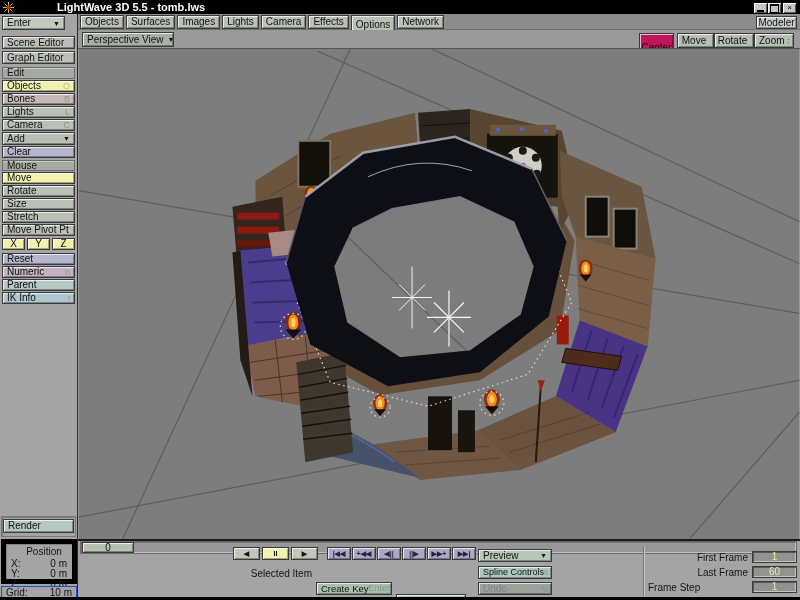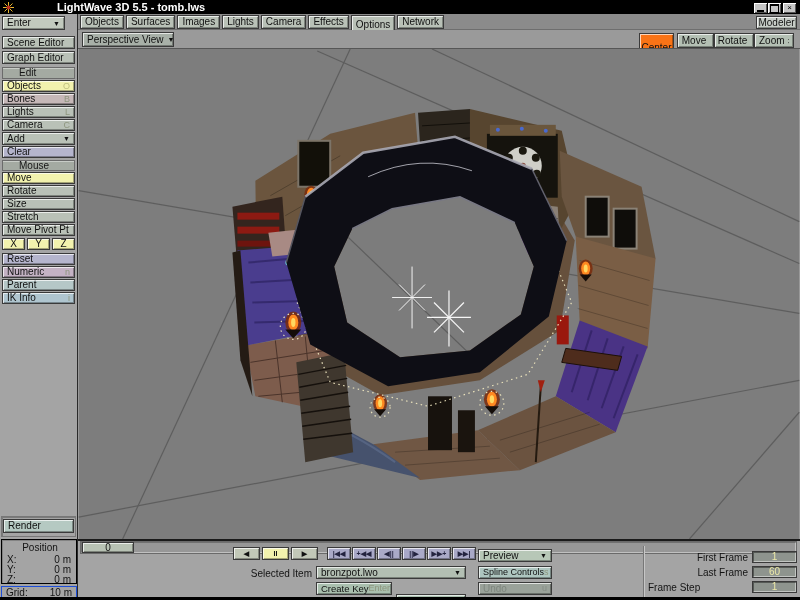--- a/index.html
+++ b/index.html
@@ -18,21 +18,21 @@
   .lav{background:#b5b5cd;}
   .seek{background:#a9a9c7;color:#23233f;}
   .mauve{background:#c6b8b8;}
   .numericc{background:#c4b2c4;}
   .parentc{background:#b5c7c7;}
   .ik{background:#afc5cf;}
   .keybtn{background:#a9bfae;font-size:9.5px;}
   .disabled{background:#9aa29a;color:#7e867e;}
   .hdr{position:absolute;box-sizing:border-box;font-size:10px;color:#161616;background:#a4aaa2;
        border:1px solid #6b6b6b;box-shadow:inset 0 1px 0 rgba(255,255,255,.4);
-       display:flex;align-items:center;padding:0 16px;line-height:1;}
+       display:flex;align-items:center;padding:0 4px;line-height:1;}
   .sc{font-size:9px;color:#8e967e;}
   .scy{font-size:9px;color:#c0c080;}
   .field{position:absolute;box-sizing:border-box;background:#8e948e;border:1px solid #3a3a3a;
        box-shadow:inset 1px 1px 0 rgba(0,0,0,.4), inset -1px -1px 0 rgba(255,255,255,.45);
        color:#ece9a8;font-size:10px;display:flex;align-items:center;justify-content:center;line-height:1;}
   .lbl{position:absolute;font-size:10px;color:#141414;line-height:1;white-space:nowrap;}
   .arrow{font-size:7px;margin-left:4px;}
   
   #titlebar{position:absolute;left:0;top:0;width:800px;height:14px;background:#000;}
   #title-text{position:absolute;left:14px;top:1px;color:#fff;font-size:11px;font-weight:bold;white-space:nowrap;padding-left:43px;}
@@ -97,21 +97,21 @@
   </div>
   <div class="btn center" style="left:756px;top:16px;width:41px;height:13px;background:#c8cec8">
       <span>Modeler</span>
     </div>
 
   <div class="abs" style="left:78px;top:30px;width:722px;height:18px;background:#9a9a9a"></div>
   <div class="btn between" style="left:82px;top:32px;width:92px;height:15px;background:#a8b0a8">
     <span>Perspective View</span>
       <span class="arrow">▼</span>
   </div>
-  <div class="btn center" style="left:639px;top:33px;width:35px;height:29px;background:#f97316">
+  <div class="btn center" style="left:639px;top:33px;width:35px;height:29px;background:#be185d">
       <span>Center</span>
     </div>
   <div class="btn center" style="left:677px;top:33px;width:37px;height:15px;background:#b4c0b4">
     <span>Move</span>
     <svg width="9" height="9" style="margin-left:3px">
         <path d="M4.5 0 L9 4.5 L4.5 9 L0 4.5 Z" fill="#222"></path>
         <line x1="4.5" y1="0" x2="4.5" y2="9" stroke="#b4c0b4"></line>
         <line x1="0" y1="4.5" x2="9" y2="4.5" stroke="#b4c0b4"></line>
       </svg>
   </div>
@@ -426,21 +426,21 @@
   <div class="btn between ik" style="left:2px;top:292px;width:73px;height:12px">
       <span>IK Info</span>
       <span class="sc">i</span>
     </div>
 
   <div class="abs" style="left:1px;top:516px;width:75px;height:21px;border:1px solid #777;box-shadow:inset 1px 1px 0 rgba(0,0,0,.25)"></div>
   <div class="btn teal" style="left:3px;top:519px;width:71px;height:14px">
       <span>Render</span>
     </div>
 
-  <div class="abs" style="left:1px;top:539px;width:76px;height:45px;border:1px solid #000000;box-shadow:inset 1px 1px 0 rgba(0,0,0,.2)">
+  <div class="abs" style="left:1px;top:539px;width:76px;height:45px;border:5px solid #000000;box-shadow:inset 1px 1px 0 rgba(0,0,0,.2)">
     <div class="lbl" style="left:0;top:3px;width:76px;text-align:center">Position</div>
     <div class="lbl" style="left:5px;top:15px">X:</div>
     <div class="lbl" style="right:5px;top:15px">0 m</div>
     <div class="lbl" style="left:5px;top:25px">Y:</div>
     <div class="lbl" style="right:5px;top:25px">0 m</div>
     <div class="lbl" style="left:5px;top:35px">Z:</div>
     <div class="lbl" style="right:5px;top:35px">0 m</div>
   </div>
   <div class="abs" style="left:1px;top:586px;width:76px;height:12px;border:1px solid #1d4ed8">
     <div class="lbl" style="left:4px;top:1px">Grid:</div>
@@ -476,24 +476,20 @@
       <span>||▶</span>
     </div>
   <div class="btn center glyph7 seek" style="left:427px;top:547px;width:24px;height:13px">
       <span>▶▶+</span>
     </div>
   <div class="btn center glyph7 seek" style="left:452px;top:547px;width:24px;height:13px">
       <span>▶▶|</span>
     </div>
 
   <div class="lbl" style="left:240px;top:569px;width:72px;text-align:right">Selected Item</div>
-  <div class="btn between" style="left:316px;top:566px;width:150px;height:13px;background:#b3bfb3">
-    <span>bronzpot.lwo</span>
-      <span class="arrow">▼</span>
-  </div>
 
   <div class="btn between keybtn" style="left:316px;top:582px;width:76px;height:13px">
     <span>Create Key</span>
       <span class="sc">Enter</span>
   </div>
   <div class="btn between keybtn" style="left:396px;top:594px;width:70px;height:16px">
     <span>Delete Key</span>
       <span class="sc">Del</span>
   </div>
 

